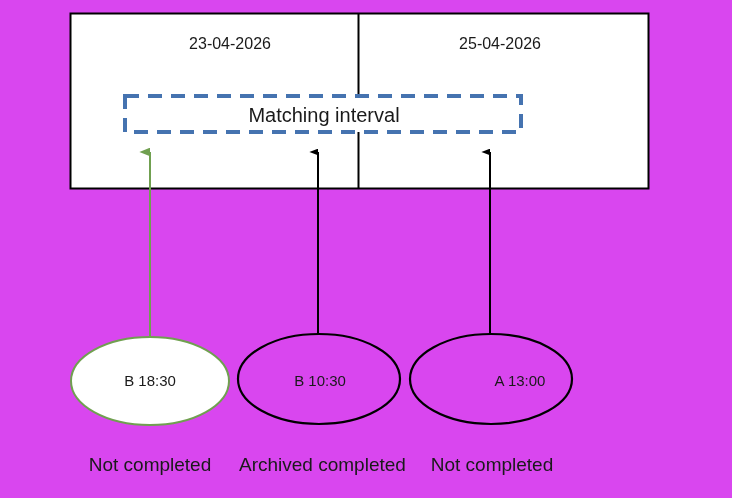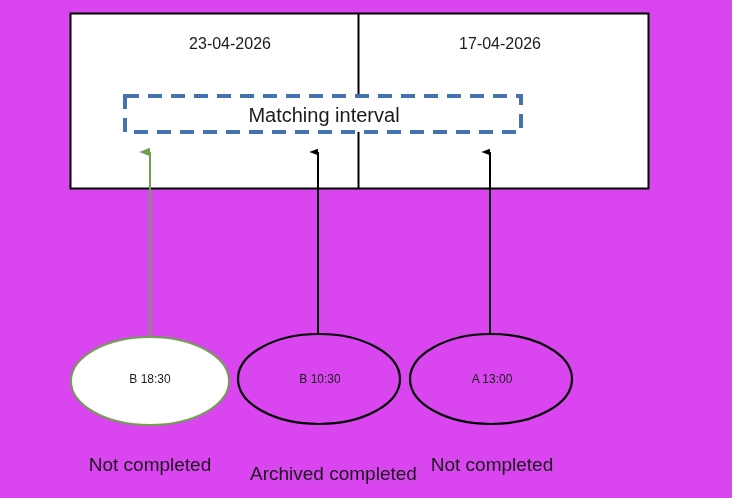--- a/index.html
+++ b/index.html
@@ -38,32 +38,32 @@
   #date-label-right { left: 414px; width: 172px; }
 
   #matching-interval-label {
     font-size: 20px;
     left: 234px;
     top: 105px;
     width: 180px;
   }
 
   .node-label {
-    font-size: 12px;
+    font-size: 15px;
   }
   #node-label-0 { left:  70px; top: 373px; width: 160px; }
   #node-label-1 { left: 239px; top: 373px; width: 162px; }
-  #node-label-2 { left: 411px; top: 373px; width: 162px; }
+  #node-label-2 { left: 411px; top: 373px; width: 162px; padding-left: 28px; }
 
   .status-label {
     font-size: 19px;
     top: 455px;
   }
   #status-label-0 { left:  70px; width: 160px; }
-  #status-label-1 { left: 250px; width: 162px; margin-top: 9px; }
+  #status-label-1 { left: 239px; width: 162px; }
   #status-label-2 { left: 411px; width: 162px; }
 </style>
 </head>
 <body>
 
 <div id="canvas">
 
   <svg id="diagram-svg" width="732" height="498" viewBox="0 0 732 498">
 
     <defs>
@@ -88,21 +88,21 @@
     <rect x="125" y="96" width="396" height="36" fill="#ffffff" stroke="#4573b0" stroke-width="4" stroke-dasharray="14 9"></rect>
 
     <ellipse cx="150" cy="381" rx="79" ry="44" fill="#ffffff" stroke="#70a050" stroke-width="2"></ellipse>
 
     <ellipse cx="319" cy="379" rx="81" ry="45" fill="none" stroke="#000000" stroke-width="2.2"></ellipse>
 
     <ellipse cx="491" cy="379" rx="81" ry="45" fill="none" stroke="#000000" stroke-width="2.2"></ellipse>
   </svg>
 
   <div class="txt date-label" id="date-label-left">23-04-2026</div>
-  <div class="txt date-label" id="date-label-right">17-04-2026</div>
+  <div class="txt date-label" id="date-label-right">25-04-2026</div>
 
   <div class="txt" id="matching-interval-label">Matching interval</div>
 
   <div class="txt node-label" id="node-label-0">B 18:30</div>
   <div class="txt node-label" id="node-label-1">B 10:30</div>
   <div class="txt node-label" id="node-label-2">A 13:00</div>
 
   <div class="txt status-label" id="status-label-0">Not completed</div>
   <div class="txt status-label" id="status-label-1">Archived completed</div>
   <div class="txt status-label" id="status-label-2">Not completed</div>

